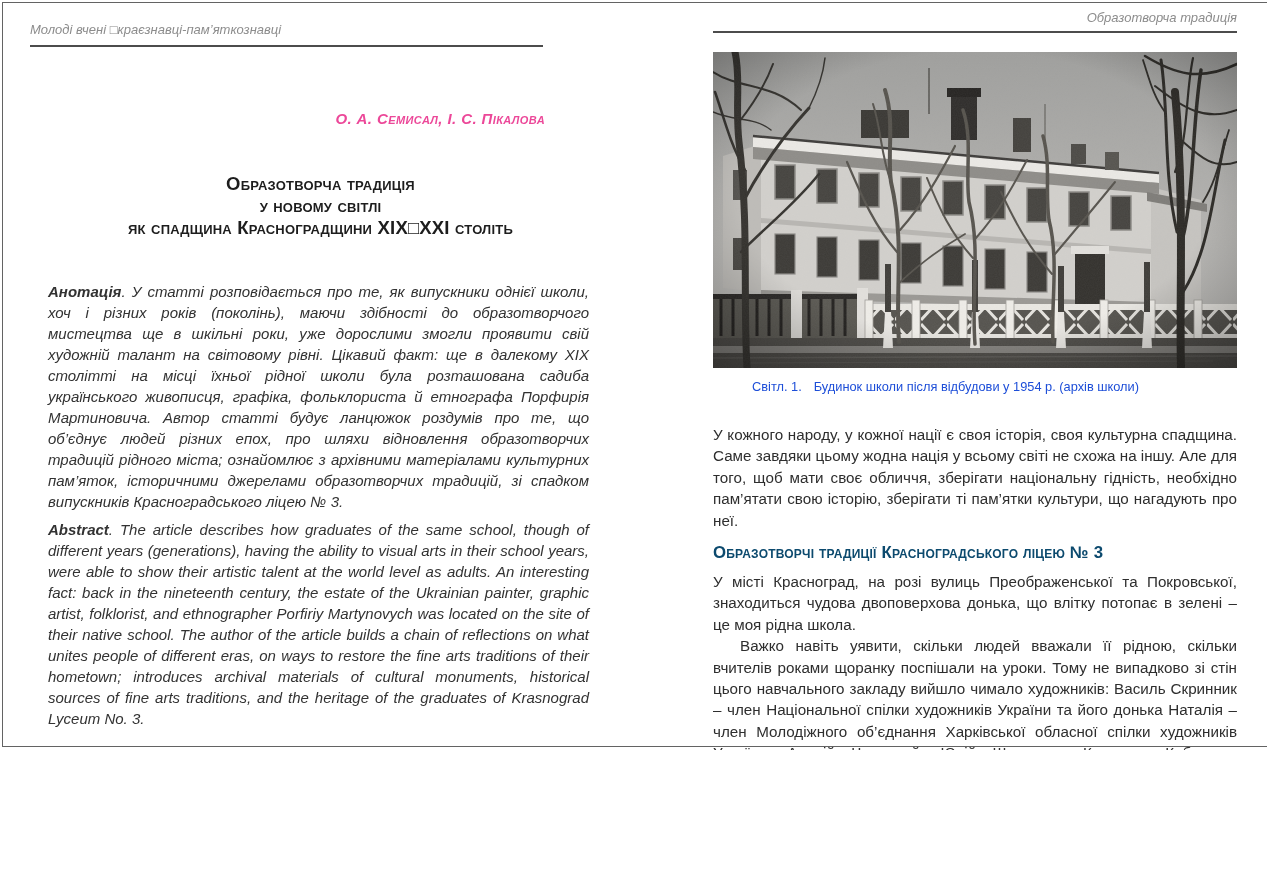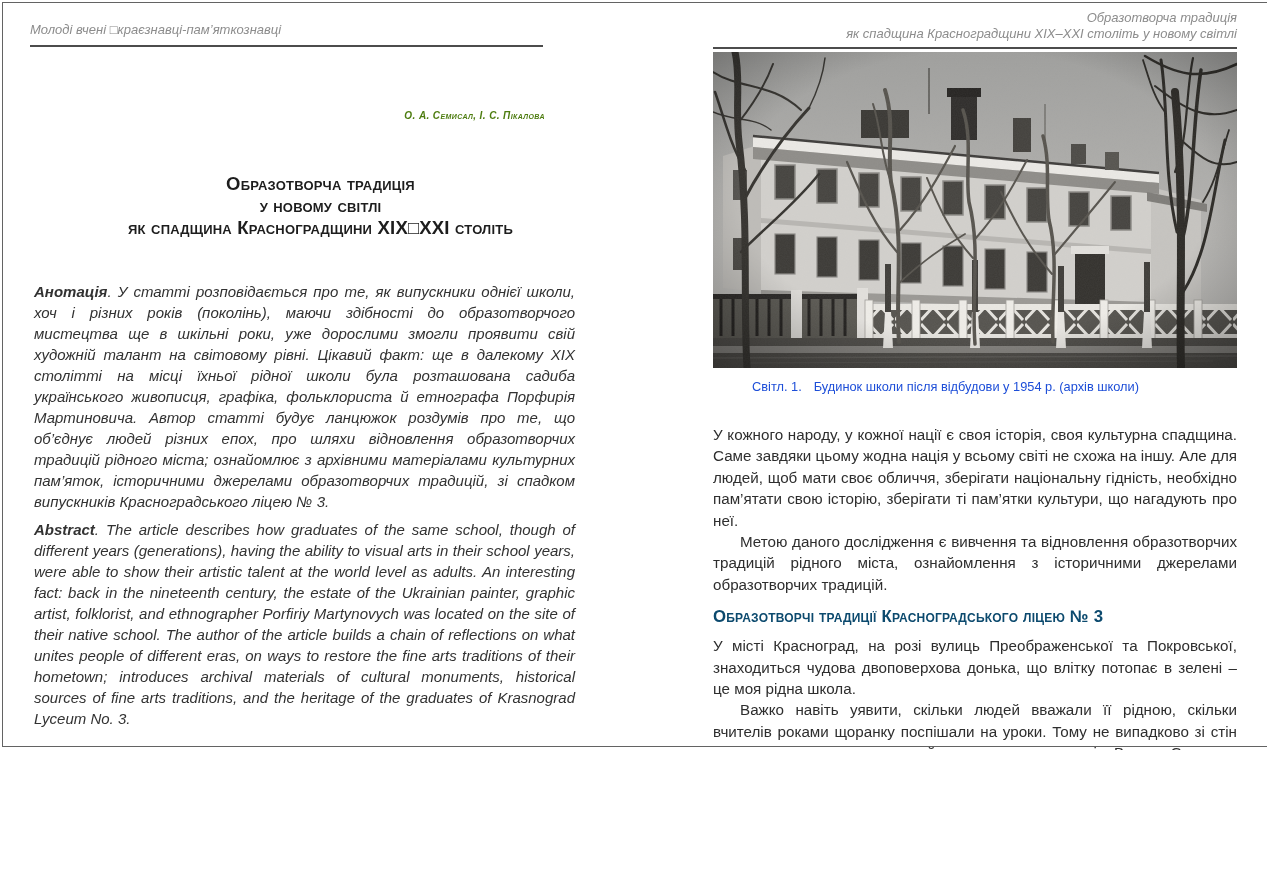--- a/index.html
+++ b/index.html
@@ -9,26 +9,26 @@
 
   
   .runhead{position:absolute;font-style:italic;font-size:13px;line-height:16px;color:#8c8c8c;border-bottom:2px solid #4c4c4c;}
   .runhead-left{left:30px;top:22px;width:513px;padding-bottom:7px;}
   .runhead-right{left:713px;top:10px;width:524px;text-align:right;padding-bottom:5px;}
   .runhead .rh-line{display:block;}
 
   
   .authors{position:absolute;left:50px;top:110px;width:495px;text-align:right;
            font-weight:bold;font-style:italic;font-variant:small-caps;
-           font-size:10px;color:#4d7c0f;letter-spacing:.4px;}
+           font-size:15px;color:#ec4899;letter-spacing:.4px;}
   .paper-title{position:absolute;left:50px;top:173px;width:541px;text-align:center;
            font-weight:bold;font-variant:small-caps;font-size:18.5px;line-height:22px;
            color:#1d1d1d;letter-spacing:.2px;margin:0;}
   .paper-title .t-line{display:block;}
-  .abstract-block{position:absolute;left:34px;top:281px;width:541px;}
+  .abstract-block{position:absolute;left:48px;top:281px;width:541px;}
   .abstract-block p{margin:0 0 7px 0;font-style:italic;font-size:15px;line-height:21px;
            text-align:justify;color:#323232;hyphens:auto;}
   .abstract-block .lead{font-weight:bold;}
 
   
   .photo-wrap{position:absolute;left:713px;top:52px;width:524px;height:316px;}
   .photo-wrap svg{display:block;width:100%;height:100%;}
   .fig-caption{position:absolute;left:752px;top:379px;width:524px;
            font-size:12.8px;color:#1d4ed8;}
   .fig-caption .fig-label{margin-right:12px;}
@@ -66,21 +66,20 @@
       <p lang="uk"><b class="lead">Анотація</b><span>. У статті розповідається про те, як випускники однієї школи, хоч і різних років (поколінь), маючи здібності до образотворчого мистецтва ще в шкільні роки, уже дорослими змогли проявити свій художній талант на світовому рівні. Цікавий факт: ще в далекому XIX столітті на місці їхньої рідної школи була розташована садиба українського живописця, графіка, фольклориста й етнографа Порфирія Мартиновича. Автор статті будує ланцюжок роздумів про те, що об’єднує людей різних епох, про шляхи відновлення образотворчих традицій рідного міста; ознайомлює з архівними матеріалами культурних пам’яток, історичними джерелами образотворчих традицій, зі спадком випускників Красноградського ліцею № 3.</span></p>
       <p lang="en"><b class="lead">Abstract</b><span>. The article describes how graduates of the same school, though of different years (generations), having the ability to visual arts in their school years, were able to show their artistic talent at the world level as adults. An interesting fact: back in the nineteenth century, the estate of the Ukrainian painter, graphic artist, folklorist, and ethnographer Porfiriy Martynovych was located on the site of their native school. The author of the article builds a chain of reflections on what unites people of different eras, on ways to restore the fine arts traditions of their hometown; introduces archival materials of cultural monuments, historical sources of fine arts traditions, and the heritage of the graduates of Krasnograd Lyceum No. 3.</span></p>
     </div>
 
     <div class="folio folio-left">254</div>
   </div>
 
   <div>
     <div class="runhead runhead-right">
       <span class="rh-line">Образотворча традиція</span>
-      <span class="rh-line">як спадщина Красноградщини XIX–XXI століть у новому світлі</span>
     </div>
 
     <div class="photo-wrap">
       <svg viewBox="0 0 524 316" preserveAspectRatio="none">
         <defs>
           <linearGradient id="sky" x1="0" y1="0" x2="0" y2="1">
             <stop offset="0" stop-color="#9f9f9d"></stop>
             <stop offset="0.6" stop-color="#b5b4b1"></stop>
             <stop offset="1" stop-color="#c2c1be"></stop>
           </linearGradient>
@@ -244,22 +243,21 @@
         <rect x="0" y="0" width="524" height="316" filter="url(#grain)" opacity="0.35"></rect>
         <rect x="0" y="0" width="524" height="316" fill="url(#vig)"></rect>
       </svg>
     </div>
 
     <div class="fig-caption">
       <span class="fig-label">Світл. 1.</span><span>Будинок школи після відбудови у 1954 р. (архів школи)</span>
     </div>
 
     <div class="body-block">
-      <p lang="uk">У кожного народу, у кожної нації є своя історія, своя культурна спадщина. Саме завдяки цьому жодна нація у всьому світі не схожа на іншу. Але для людей, щоб мати своє обличчя, зберігати національну гідність, необхідно пам’ятати свою історію, зберігати ті пам’ятки культури, що нагадують про неї.</p>
-      <p class="indent" lang="uk">Метою даного дослідження є вивчення та відновлення образотворчих традицій рідного міста, ознайомлення з історичними джерелами образотворчих традицій.</p>
+      <p lang="uk">У кожного народу, у кожної нації є своя історія, своя культурна спадщина. Саме завдяки цьому жодна нація у всьому світі не схожа на іншу. Але для того, щоб мати своє обличчя, зберігати національну гідність, необхідно пам’ятати свою історію, зберігати ті пам’ятки культури, що нагадують про неї.</p>
       <h2 class="section-heading">Образотворчі традиції Красноградського ліцею № 3</h2>
       <p lang="uk">У місті Красноград, на розі вулиць Преображенської та Покровської, знаходиться чудова двоповерхова донька, що влітку потопає в зелені – це моя рідна школа.</p>
       <p class="indent" lang="uk">Важко навіть уявити, скільки людей вважали її рідною, скільки вчителів роками щоранку поспішали на уроки. Тому не випадково зі стін цього навчального закладу вийшло чимало художників: Василь Скринник – член Національної спілки художників України та його донька Наталія – член Молодіжного об’єднання Харківської обласної спілки художників України, Андрій Червоний, Юрій Шевченко, Катерина Кабанець, Владислав Яковенко, Віктор Табунцов та інші.</p>
     </div>
 
     <div class="folio folio-right">255</div>
   </div>
 
   <div class="frame"></div>
 </div>

